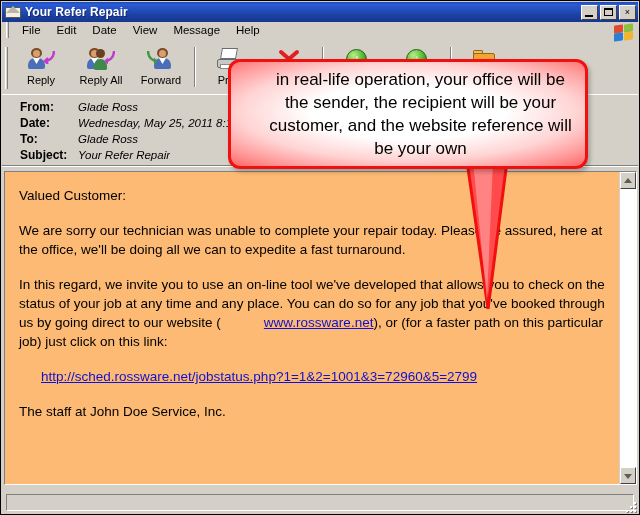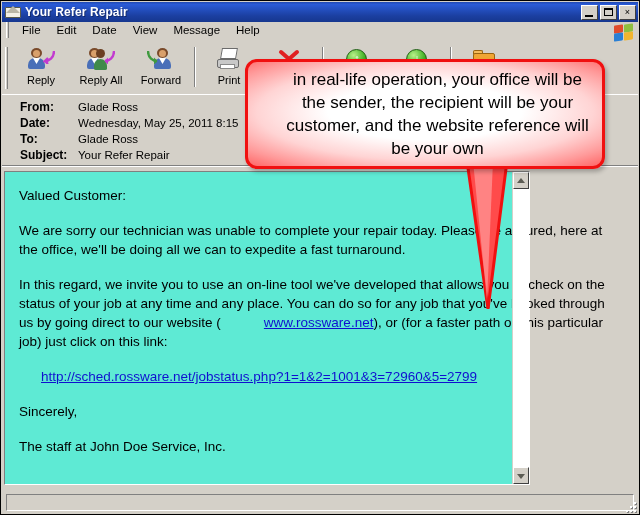--- a/index.html
+++ b/index.html
@@ -225,37 +225,38 @@
     font-weight: bold;
     font-size: 12px;
     color: #000000;
     flex: 0 0 auto;
   }
   .hdr-value {
     font-size: 11.5px;
     color: #000000;
     white-space: nowrap;
     overflow: hidden;
+    font-style: italic;
   }
   .hdr-sep {
     position: absolute;
     left: 0; bottom: 1px;
     width: 636px;
     height: 2px;
     border-top: 1px solid #808080;
     border-bottom: 1px solid #ffffff;
     box-sizing: border-box;
   }
 
   
   .bodywrap {
     position: absolute;
     left: 3px; top: 170px;
-    width: 526px; height: 314px;
-    background: #5eead4;
+    width: 633px; height: 314px;
+    background: #fdba74;
     border: 1px solid;
     border-color: #808080 #ffffff #ffffff #808080;
     box-sizing: border-box;
   }
   .bodytext {
     position: absolute;
     left: 0; top: 0;
     width: 614px; height: 312px;
     padding: 14px 8px 0 14px;
     box-sizing: border-box;
@@ -345,21 +346,21 @@
   .grip i {
     position: absolute;
     display: block;
     background: #ffffff;
     box-shadow: 1px 1px 0 #808080;
   }
 
   
   .callout {
     position: absolute;
-    left: 244px; top: 58px;
+    left: 227px; top: 58px;
     width: 360px; height: 110px;
     border: 3px solid #f01010;
     border-radius: 12px;
     background: radial-gradient(ellipse 72% 70% at 50% 48%, #ffffff 0%, #ffffff 38%, #ffd4d4 66%, #ff9a9a 86%, #ff6b6b 100%);
     box-sizing: border-box;
     display: flex;
     align-items: center;
     justify-content: center;
     z-index: 20;
     box-shadow: 2px 3px 4px rgba(0,0,0,0.25);
@@ -535,21 +536,20 @@
     </div>
     <div class="hdr-sep"></div>
   </div>
 
   <div class="bodywrap">
     <div class="bodytext">
       <p>Valued Customer:</p>
       <p>We are sorry our technician was unable to complete your repair today.  Please be assured, here at the office, we'll be doing all we can to expedite a fast turnaround.</p>
       <p><span>In this regard, we invite you to use an on-line tool we've developed that allows you to check on the status of your job at any time and any place.  You can do so for any job that you've booked through us by going direct to our website (</span><span class="inline-link">www.rossware.net</span><span>), or (for a faster path on this particular job) just click on this link:</span></p>
       <p><span class="main-link">http://sched.rossware.net/jobstatus.php?1=1&amp;2=1001&amp;3=72960&amp;5=2799</span></p>
-      <p>Sincerely,</p>
       <p>The staff at John Doe Service, Inc.</p>
     </div>
 
     <div class="vscroll">
       <div class="vs-btn vs-up">
           <span class="vs-tri"></span>
         </div>
       <div class="vs-track"></div>
       <div class="vs-btn vs-down">
           <span class="vs-tri"></span>

